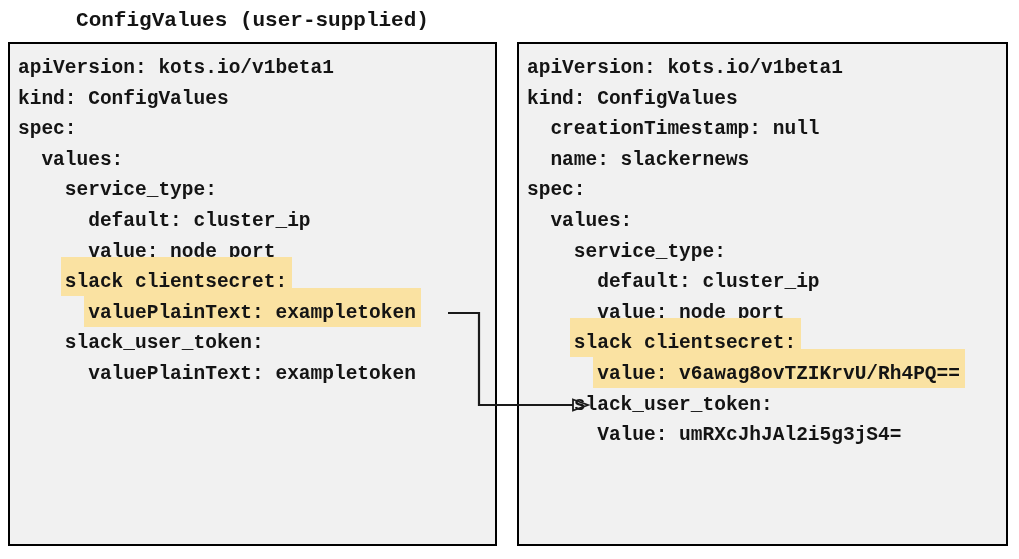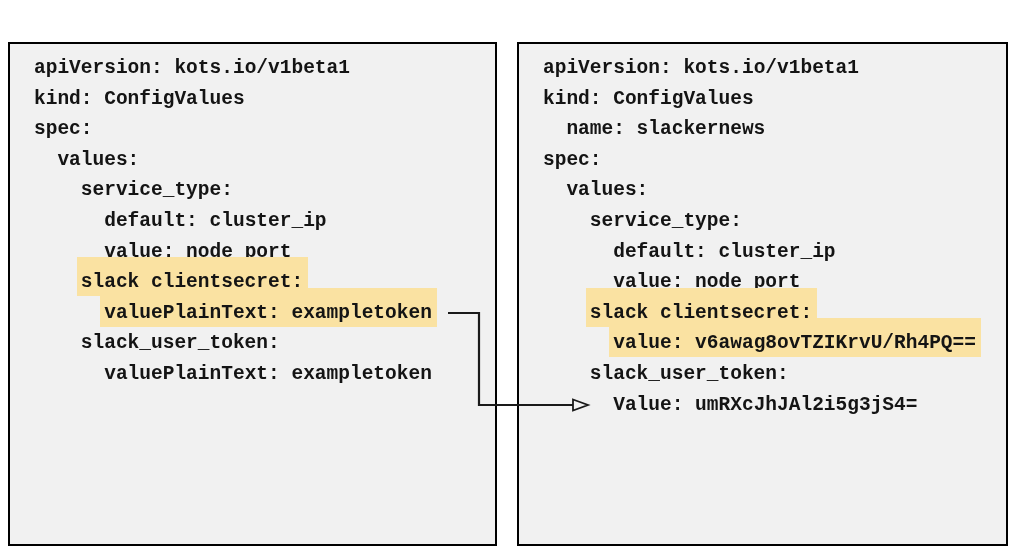--- a/index.html
+++ b/index.html
@@ -39,60 +39,61 @@
     overflow: hidden;
   }
   .panel.left  { left: 8px;   width: 489px; }
   .panel.right { left: 517px; width: 491px; }
   .code-line {
     height: 30.6px;
     line-height: 30.6px;
     font-size: 19.5px;
     font-weight: bold;
     white-space: pre;
-    margin-left: 16px;
   }
   .hl {
     background: var(--highlight, #FAE2A2);
     padding: 14px 5px 3px 4px;
     margin-left: -4px;
   }
   svg.arrow {
     position: absolute;
     left: 0;
     top: 0;
     z-index: 5;
     pointer-events: none;
   }
   svg.arrow .stroke { stroke: var(--arrow, #1a1a1a); }
 </style>
 </head>
 <body>
 
 <div class="stage">
 
+  <div class="panel-title left">ConfigValues (user-supplied)</div>
 
 
   <div class="panel left">
       <div class="code-line" style="padding-left: 0ch;"><span>apiVersion: kots.io/v1beta1</span></div>
       <div class="code-line" style="padding-left: 0ch;"><span>kind: ConfigValues</span></div>
       <div class="code-line" style="padding-left: 0ch;"><span>spec:</span></div>
       <div class="code-line" style="padding-left: 2ch;"><span>values:</span></div>
       <div class="code-line" style="padding-left: 4ch;"><span>service_type:</span></div>
       <div class="code-line" style="padding-left: 6ch;"><span>default: cluster_ip</span></div>
       <div class="code-line" style="padding-left: 6ch;"><span>value: node_port</span></div>
       <div class="code-line" style="padding-left: 4ch;"><span class="hl">slack_clientsecret:</span></div>
       <div class="code-line" style="padding-left: 6ch;"><span class="hl">valuePlainText: exampletoken</span></div>
       <div class="code-line" style="padding-left: 4ch;"><span>slack_user_token:</span></div>
       <div class="code-line" style="padding-left: 6ch;"><span>valuePlainText: exampletoken</span></div>
     </div>
 
   <div class="panel right">
       <div class="code-line" style="padding-left: 0ch;"><span>apiVersion: kots.io/v1beta1</span></div>
       <div class="code-line" style="padding-left: 0ch;"><span>kind: ConfigValues</span></div>
+      <div class="code-line" style="padding-left: 2ch;"><span>creationTimestamp: null</span></div>
       <div class="code-line" style="padding-left: 2ch;"><span>name: slackernews</span></div>
       <div class="code-line" style="padding-left: 0ch;"><span>spec:</span></div>
       <div class="code-line" style="padding-left: 2ch;"><span>values:</span></div>
       <div class="code-line" style="padding-left: 4ch;"><span>service_type:</span></div>
       <div class="code-line" style="padding-left: 6ch;"><span>default: cluster_ip</span></div>
       <div class="code-line" style="padding-left: 6ch;"><span>value: node_port</span></div>
       <div class="code-line" style="padding-left: 4ch;"><span class="hl">slack_clientsecret:</span></div>
       <div class="code-line" style="padding-left: 6ch;"><span class="hl">value: v6awag8ovTZIKrvU/Rh4PQ==</span></div>
       <div class="code-line" style="padding-left: 4ch;"><span>slack_user_token:</span></div>
       <div class="code-line" style="padding-left: 6ch;"><span>Value: umRXcJhJAl2i5g3jS4=</span></div>

